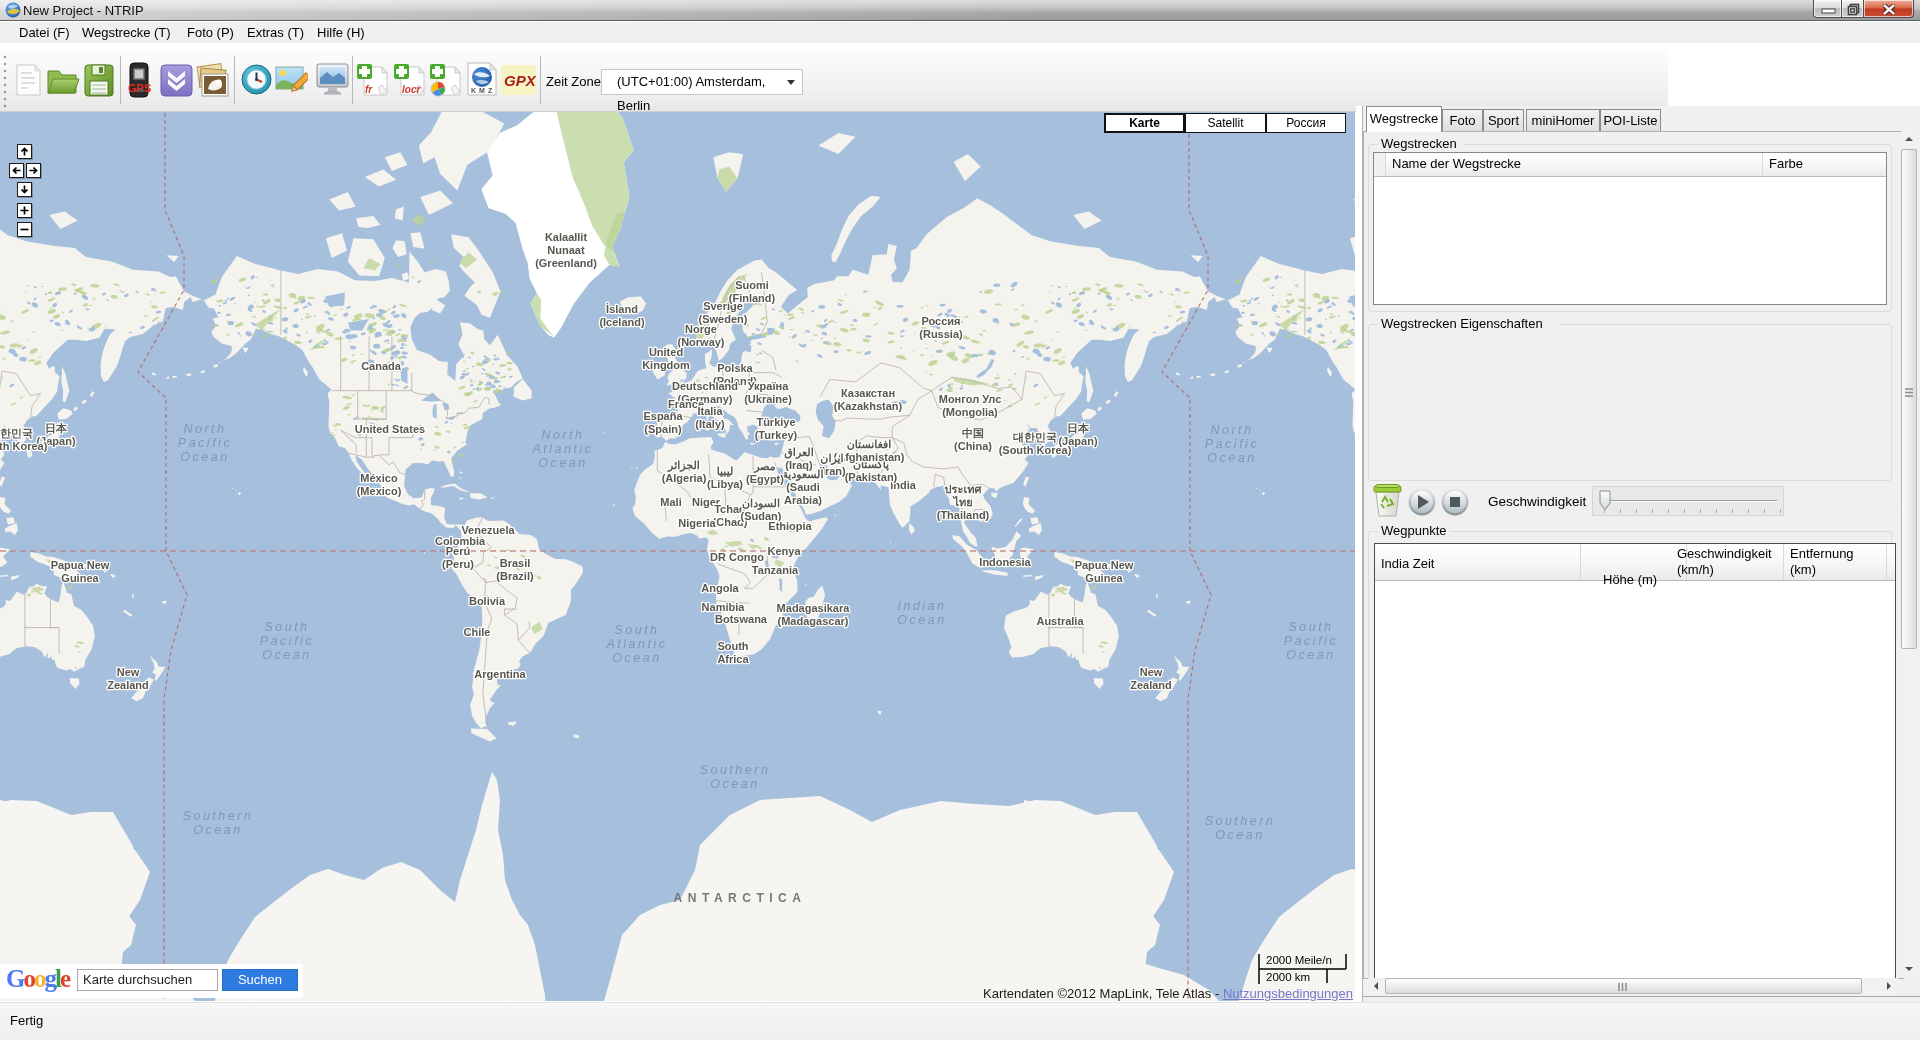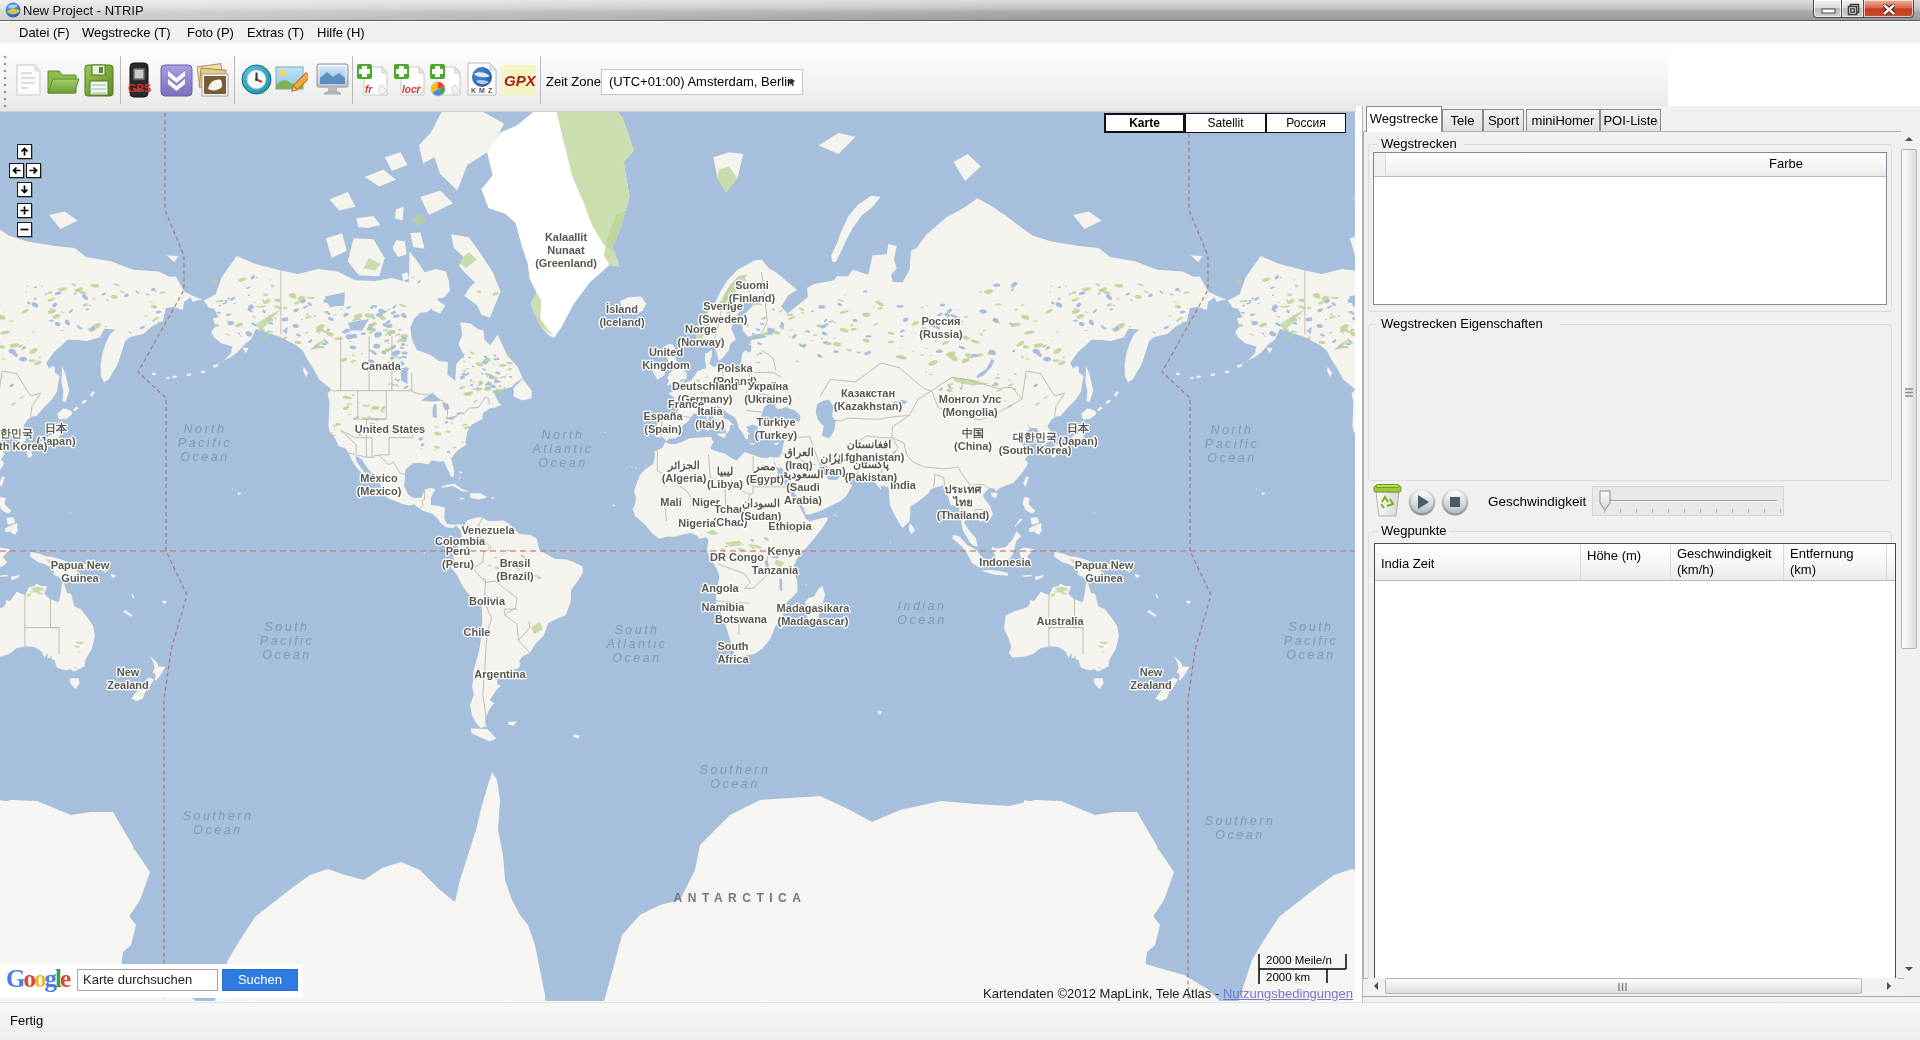--- a/index.html
+++ b/index.html
@@ -17,21 +17,21 @@
 #btn-max{left:29px;width:22px;border-left:none}
 #btn-close{left:51px;width:50px;border-left:none;border-radius:0 0 4px 0;
  background:linear-gradient(180deg,#efae9b 0%,#da6a4c 45%,#c03a24 52%,#cb4f31 100%)}
 #menubar{position:absolute;left:0;top:22px;width:1920px;height:21px;background:#f0f0f0}
 .mitem{position:absolute;top:3px;font-size:13px;color:#000}
 #toolbar{position:absolute;left:0;top:49px;width:1668px;height:63px;
  background:linear-gradient(180deg,#fdfdfd,#f0f0f0 70%,#e7e7e7);border-bottom:1px solid #d0d0d0}
 .tsep{position:absolute;top:7px;height:48px;width:1px;background:#b9b9b9}
 .ticon{position:absolute}
 #zeitzone{position:absolute;left:546px;top:25px;font-size:13px;color:#000}
-#combo{position:absolute;left:601px;top:20px;width:202px;height:26px;background:#fff;border:1px solid #c6c6c6;font-size:13px;color:#000;line-height:24px;padding-left:7px}
+#combo{position:absolute;left:601px;top:20px;width:202px;height:26px;background:#fff;border:1px solid #c6c6c6;font-size:13px;color:#000;line-height:24px;padding-left:15px}
 #combo .arr{position:absolute;right:7px;top:10px;width:0;height:0;border-left:4px solid transparent;border-right:4px solid transparent;border-top:5px solid #333}
 #map{position:absolute;left:0;top:106px;width:1355px;height:895px;overflow:hidden}
 .panbtn{position:absolute;width:15px;height:15px;background:#fff;border:1px solid #1a1a1a;box-shadow:1px 1px 0 rgba(0,0,0,.25);padding:0}
 .mtbtn{position:absolute;top:7px;height:20px;background:#fff;border:1px solid #111;font-size:12px;text-align:center;line-height:18px;color:#000}
 #googlebar{position:absolute;left:0;top:858px;width:303px;height:34px;background:#fff}
 #glogo{position:absolute;left:6px;top:859px;font-family:"Liberation Serif",serif;font-size:25px;font-weight:bold;letter-spacing:-2px}
 #searchbox{position:absolute;left:77px;top:863px;width:141px;height:22px;border:1px solid #a9a9a9;background:#fff;font-size:13px;color:#222;line-height:20px;padding-left:5px}
 #suchen{position:absolute;left:222px;top:863px;width:76px;height:22px;background:#2e7ce0;border:1px solid #2a6dc9;color:#fff;font-size:13px;text-align:center;line-height:20px}
 #scalebar{position:absolute;left:1252px;top:838px;width:100px;height:40px;font-size:11px;color:#000}
 #attrib{position:absolute;right:2px;top:880px;font-size:13px;color:#1a1a1a;white-space:nowrap}
@@ -1484,41 +1484,42 @@
     <div class="tsep" style="left:352px"></div>
     <div class="tsep" style="left:540px"></div>
     <div id="zeitzone">Zeit Zone</div>
     <div id="combo">(UTC+01:00) Amsterdam, Berlin<div class="arr"></div></div>
   </div>
 <div id="panel">
     <div class="whitegap"></div>
     <div class="pborder"></div>
     <div class="abs" style="left:7px;top:0;width:557px;height:896px;background:#f0f0f0">
       <div class="tab active" style="left:3px;width:76px">Wegstrecke</div>
-      <div class="tab inactive" style="left:79px;width:41px">Tele</div>
+      <div class="tab inactive" style="left:79px;width:41px">Foto</div>
       <div class="tab inactive" style="left:120px;width:41px">Sport</div>
       <div class="tab inactive" style="left:163px;width:74px">miniHomer</div>
       <div class="tab inactive" style="left:237px;width:61px">POI-Liste</div>
       <div class="abs" style="left:0px;top:25px;width:541px;height:848px;border:1px solid #b0b0b0;border-right:none"></div>
       <div class="gbox" style="left:5px;top:38px;width:524px;height:168px"></div>
       <div class="glabel" style="left:15px;top:30px;width:86px">Wegstrecken</div>
       <div class="gbox" style="left:5px;top:218px;width:524px;height:157px"></div>
       <div class="glabel" style="left:15px;top:210px;width:182px">Wegstrecken Eigenschaften</div>
       <div class="gbox" style="left:5px;top:425px;width:524px;height:450px"></div>
       <div class="glabel" style="left:15px;top:417px;width:72px">Wegpunkte</div>
       <div class="tbl" style="left:10px;top:46px;width:514px;height:153px">
         <div class="thead" style="height:24px">
           <div class="thcell" style="left:0;width:12px;background:#f0f0f0"></div>
+          <div class="thcell" style="left:12px;width:377px">Name der Wegstrecke</div>
           <div class="thcell" style="left:389px;width:126px;border-right:none">Farbe</div>
         </div>
       </div>
       <div class="tbl" style="left:11px;top:437px;width:522px;height:436px;border-color:#4a4a4a">
         <div class="thead" style="height:37px">
           <div class="thcell" style="left:0;width:206px;padding-top:12px">India Zeit</div>
-          <div class="thcell" style="left:206px;width:90px;padding-top:4px">Höhe (m)</div>
+          <div class="thcell" style="left:222px;width:90px;padding-top:28px">Höhe (m)</div>
           <div class="thcell" style="left:296px;width:113px;padding-top:2px;line-height:16px">Geschwindigkeit<br>(km/h)</div>
           <div class="thcell" style="left:409px;width:103px;padding-top:2px;line-height:16px">Entfernung<br>(km)</div>
           <div class="thcell" style="left:512px;width:10px;border-right:none"></div>
         </div>
       </div>
       <svg class="abs" style="left:9px;top:378px" width="31" height="33" viewBox="0 0 31 33">
         <path d="M4,8 L27,8 L24,32 L7,32 Z" fill="url(#trg)" stroke="#b0b0a8"></path>
         <rect x="2" y="2" width="27" height="6" rx="1.5" fill="#9ecb3b" stroke="#6d9a1e"></rect>
         <rect x="4" y="0.5" width="23" height="3" rx="1.5" fill="#b7dd62" stroke="#6d9a1e"></rect>
         <g fill="none" stroke="#7ab32a" stroke-width="2">

